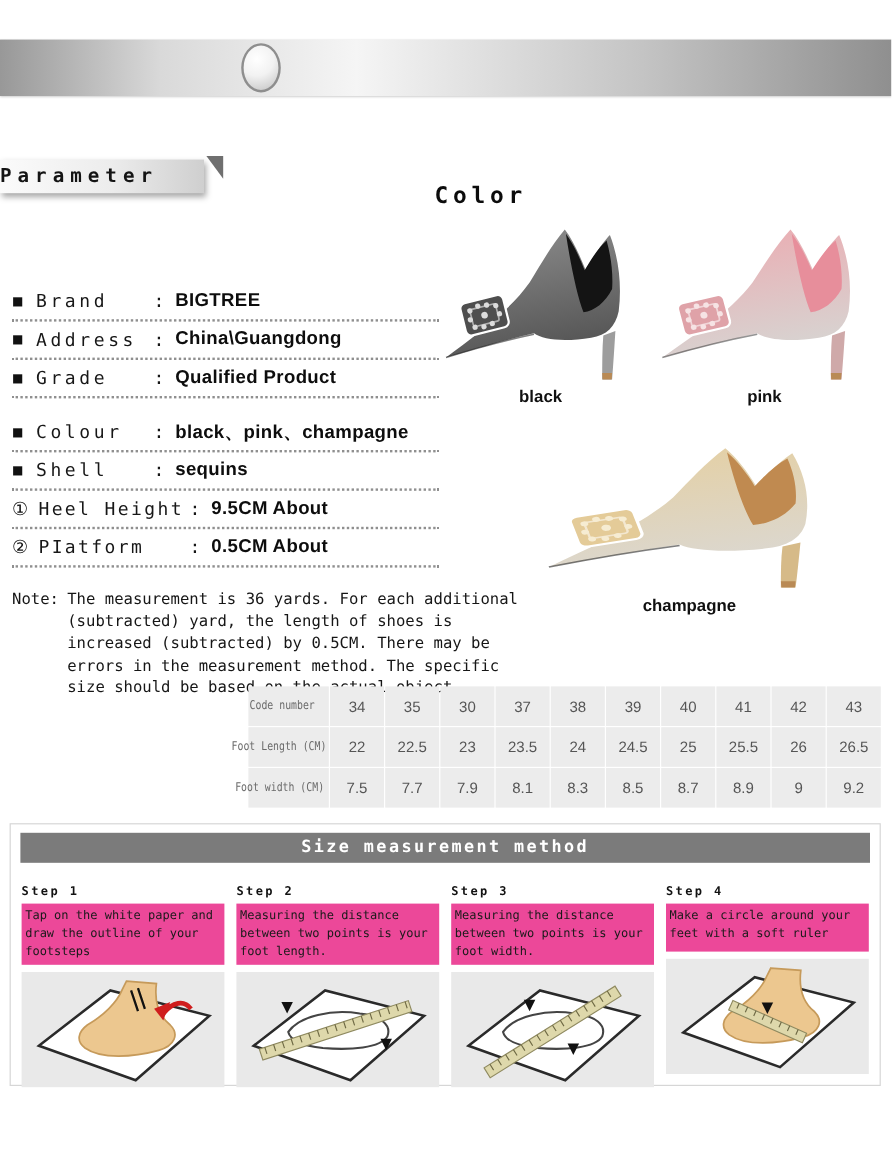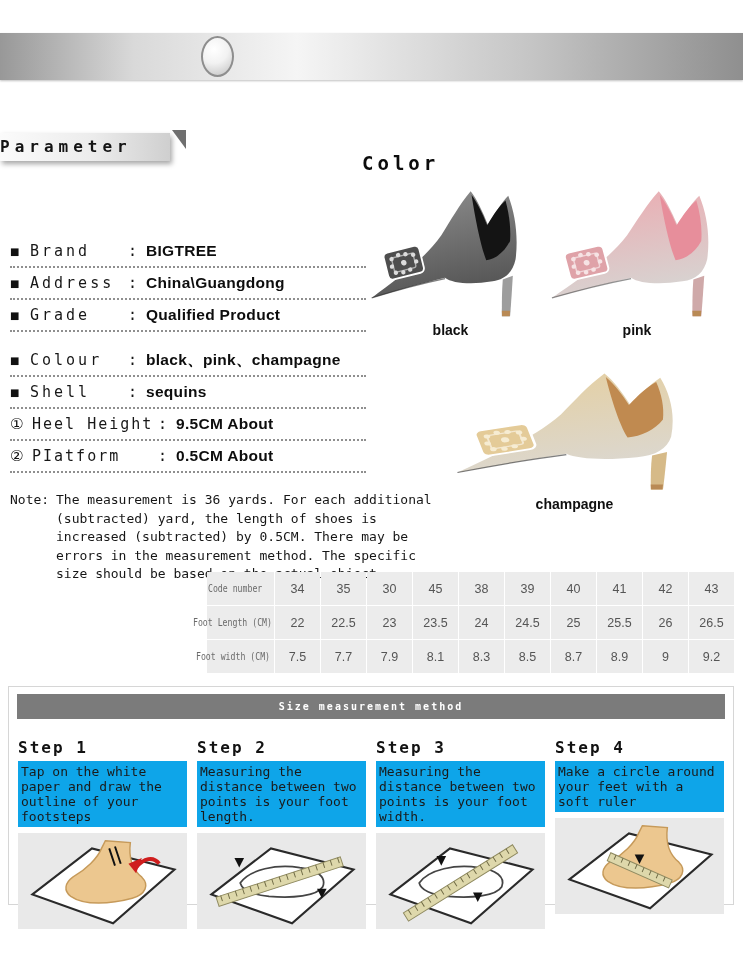--- a/index.html
+++ b/index.html
@@ -61,26 +61,26 @@
   .cell{background:#ececec;display:flex;align-items:center;justify-content:center;
     font-size:12.5px;color:#555;}
   .cell.hdr{font-family:"DejaVu Sans Mono",monospace;font-size:10px;color:#6a6a6a;
     white-space:nowrap;justify-content:center;padding-left:2px;}
   .cell.hdr span{transform:scaleX(.82);transform-origin:left center;}
 
   
   .measure{position:absolute;left:8px;top:686px;width:726px;height:219px;
     border:1px solid #d6d6d6;box-sizing:border-box;background:#fff;}
   .measure-head{margin:7px 8px 0;height:25px;background:#7b7b7b;color:#fff;
-    font-family:"DejaVu Sans Mono",monospace;font-weight:bold;font-size:10px;
+    font-family:"DejaVu Sans Mono",monospace;font-weight:bold;font-size:14px;
     letter-spacing:2px;text-align:center;line-height:25px;}
   .steps{margin:19px 9px 0;display:grid;grid-template-columns:repeat(4,1fr);gap:10px;}
-  .step-label{font-family:"DejaVu Sans Mono",monospace;font-weight:bold;font-size:16px;
+  .step-label{font-family:"DejaVu Sans Mono",monospace;font-weight:bold;font-size:10px;
     letter-spacing:2px;color:#121212;margin-bottom:4px;}
-  .step-desc{background:#0ea5e9;font-family:"DejaVu Sans Mono",monospace;font-size:13px;
+  .step-desc{background:#ec4899;font-family:"DejaVu Sans Mono",monospace;font-size:10px;
     line-height:15px;color:#1a1a1a;min-height:34px;padding:3px 3px;}
   .step-illus{background:#e9e9e9;height:96px;margin-top:6px;}
   .step-illus svg{display:block;width:100%;height:100%;}
 </style>
 </head>
 <body>
 
 <div id="page">
 
   <div class="banner">
@@ -243,21 +243,21 @@
   <div class="shoe-label" style="left:452px;top:496px;width:245px;">champagne</div>
 
 
   <div class="size-grid">
     <div class="cell hdr">
         <span>Code number</span>
       </div>
     <div class="cell">34</div>
     <div class="cell">35</div>
     <div class="cell">30</div>
-    <div class="cell">45</div>
+    <div class="cell">37</div>
     <div class="cell">38</div>
     <div class="cell">39</div>
     <div class="cell">40</div>
     <div class="cell">41</div>
     <div class="cell">42</div>
     <div class="cell">43</div>
 
     <div class="cell hdr">
         <span>Foot Length (CM)</span>
       </div>

